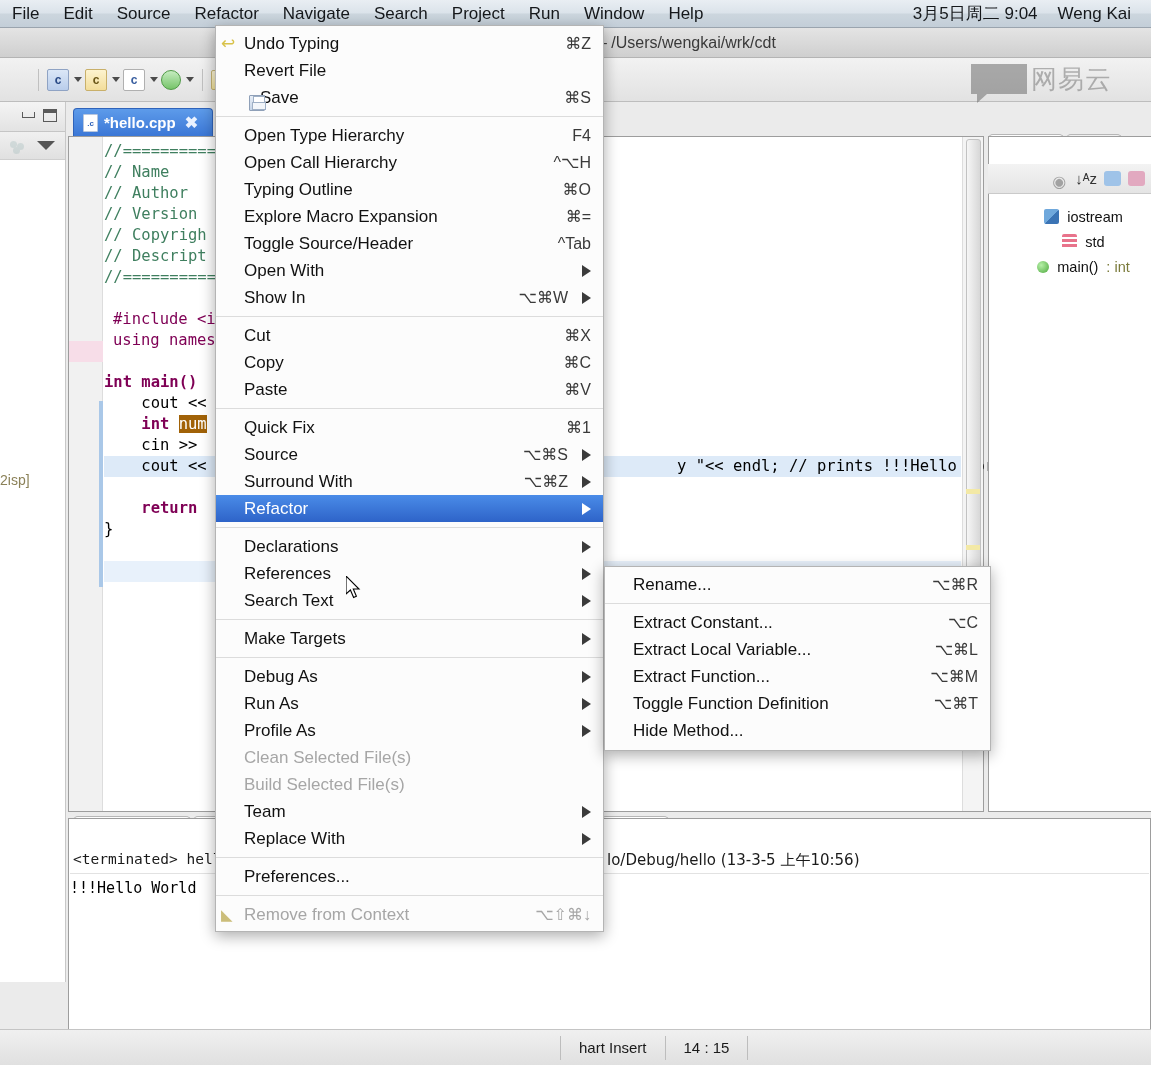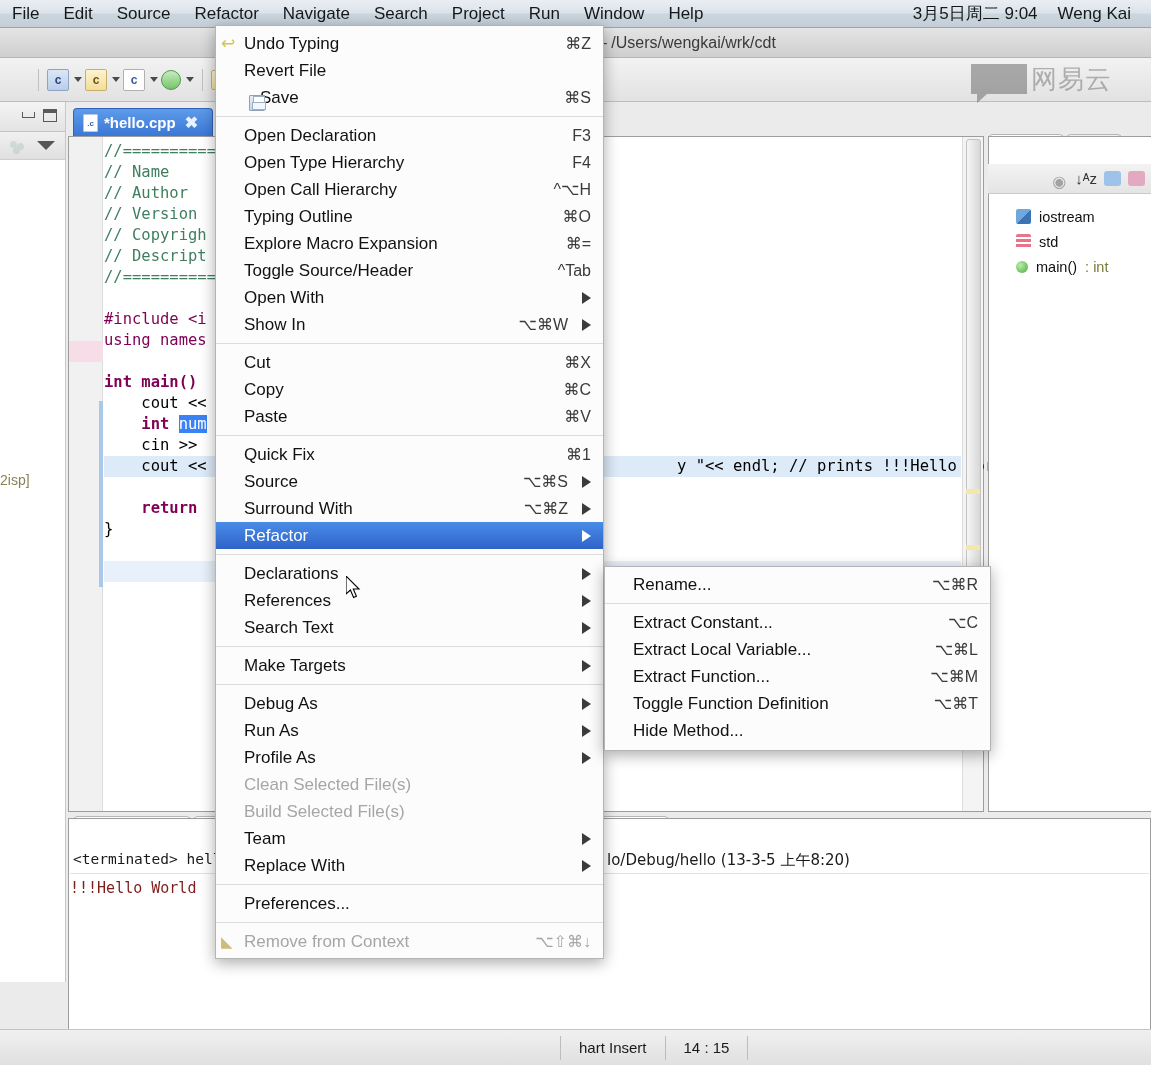--- a/index.html
+++ b/index.html
@@ -113,51 +113,51 @@
   }
   #gutter{position:absolute;left:0;top:0;width:34px;height:100%;background:#f1f1f1;border-right:1px solid #ddd;}
   #gutterMark1{position:absolute;left:0;top:204px;width:34px;height:21px;background:#f7dde8;}
   #codebox{
     position:absolute;left:35px;top:4px;right:22px;bottom:0;
     font-family:"DejaVu Sans Mono",monospace;font-size:15.5px;line-height:21px;
     white-space:pre;color:#000;overflow:hidden;
   }
   .c-cm{color:#3f7f5f;}
   .c-kw{color:#7f0055;font-weight:bold;}
-  .c-pp{color:#7f0055;}
-  .c-sel{background:#3b82f6;color:#fff;}
+  .c-pp{color:#7f0055;padding-left:9px;}
+  .c-sel{background:#a16207;color:#fff;}
   #hlline{position:absolute;left:35px;right:22px;top:319px;height:21px;background:#ddeaf8;}
   #hlline2{position:absolute;left:35px;right:22px;top:424px;height:21px;background:#e8f1fb;}
   #leftbar{position:absolute;left:30px;top:264px;width:4px;height:186px;background:#aac8e8;}
   #edScroll{position:absolute;right:0;top:0;width:21px;height:100%;background:#f4f4f4;border-left:1px solid #ddd;}
   #edScroll .thumb{position:absolute;left:3px;top:2px;width:15px;height:560px;background:linear-gradient(to right,#f6f6f6,#d7d7d7);border:1px solid #c2c2c2;border-radius:3px;}
   .ovmark{position:absolute;right:3px;width:14px;height:5px;background:#f3e9a6;}
 
   
   #outline{position:absolute;left:988px;top:108px;width:163px;height:676px;background:#fff;border:1px solid #9d9d9d;border-right:none;}
   #outTabs{position:absolute;left:988px;top:106px;width:163px;height:30px;}
   .otab{position:absolute;top:0;height:30px;display:flex;align-items:center;gap:5px;padding:0 7px;
         background:linear-gradient(to bottom,#fdfdfd,#ededed);border:1px solid #b6b6b6;border-bottom:none;border-radius:5px 5px 0 0;font-size:14px;color:#222;}
   #outToolbar{position:absolute;left:988px;top:136px;width:163px;height:30px;background:linear-gradient(to bottom,#f3f3f3,#e4e4e4);border-bottom:1px solid #cacaca;display:flex;align-items:center;justify-content:flex-end;gap:7px;padding-right:6px;}
   #outTree{position:absolute;left:988px;top:167px;width:163px;height:100px;padding:9px 0 0 28px;font-size:14.5px;color:#111;}
-  #outTree .row{display:flex;align-items:center;gap:8px;height:25px;}
+  #outTree .row{display:flex;align-items:center;gap:8px;height:25px;justify-content:center;}
   .oi{width:15px;height:15px;display:inline-block;}
   .oi.inc{background:linear-gradient(135deg,#6fa8dc 50%,#3b74b5 50%);border-radius:2px;}
   .oi.ns{background:repeating-linear-gradient(to bottom,#e8738b 0 3px,#fff 3px 5px);border-radius:2px;}
   .oi.fn{width:12px;height:12px;border-radius:50%;background:radial-gradient(circle at 35% 35%,#b6f0a8,#4da83d);}
   .ret{color:#7a7a3a;}
 
   
   #console{position:absolute;left:68px;top:790px;width:1083px;height:240px;background:#fff;border:1px solid #9d9d9d;}
   #conTabs{position:absolute;left:68px;top:788px;width:1083px;height:30px;}
   .ctab{position:absolute;top:0;height:30px;display:flex;align-items:center;gap:6px;padding:0 8px;
         background:linear-gradient(to bottom,#fdfdfd,#ebebeb);border:1px solid #b6b6b6;border-bottom:none;border-radius:5px 5px 0 0;font-size:15px;color:#161616;}
   #conToolbar{position:absolute;right:4px;top:790px;width:310px;height:30px;display:flex;align-items:center;justify-content:flex-end;gap:4px;}
   #conHeader{position:absolute;left:70px;top:820px;width:1079px;height:26px;font-size:14.5px;color:#1a1a1a;padding:3px 0 0 3px;border-bottom:1px solid #e2e2e2;font-family:"DejaVu Sans Mono",monospace;}
-  #conBody{position:absolute;left:70px;top:847px;width:1079px;height:180px;font-family:"DejaVu Sans Mono",monospace;font-size:15px;color:#7f1d1d;padding-top:4px;}
+  #conBody{position:absolute;left:70px;top:847px;width:1079px;height:180px;font-family:"DejaVu Sans Mono",monospace;font-size:15px;color:#000000;padding-top:4px;}
 
   
   #statusbar{position:absolute;left:0;top:1001px;width:1151px;height:36px;background:linear-gradient(to bottom,#f0f0f0,#e0e0e0);border-top:1px solid #c4c4c4;display:flex;align-items:center;font-size:15px;color:#1a1a1a;}
   #statusbar .cell{padding:0 18px;height:26px;display:flex;align-items:center;}
   #statusbar .vsep{width:1px;height:24px;background:#bdbdbd;}
 
   
   #ctxmenu{
     position:absolute;left:215px;top:25px;width:389px;
     background:#fcfcfc;border:1px solid #b4b4b4;
@@ -386,21 +386,21 @@
     <span style="width:21px;height:20px;background:linear-gradient(#eaf2fb,#c5d8ee);border:1px solid #8fa3c4;border-radius:2px;"></span>
     <span class="tsep"></span>
     <span style="width:20px;height:19px;background:linear-gradient(#f4f9ff,#dde9f8);border:1px solid #93a9c6;border-radius:2px;"></span>
     <span style="width:20px;height:19px;background:linear-gradient(#dbe8f8,#b6cdea);border:1px solid #7f99bd;border-radius:2px;"></span>
     <span class="caret"></span>
   </div>
   <div id="console"></div>
   <div id="conHeader">
     <span>&lt;terminated&gt; hell</span>
   </div>
-  <div style="position:absolute;left:607px;top:823px;font-size:15px;color:#1a1a1a;font-family:'DejaVu Sans',sans-serif;">lo/Debug/hello (13-3-5 上午8:20)</div>
+  <div style="position:absolute;left:607px;top:823px;font-size:15px;color:#1a1a1a;font-family:'DejaVu Sans',sans-serif;">lo/Debug/hello (13-3-5 上午10:56)</div>
   <div id="conBody">
     <span>!!!Hello World</span>
   </div>
 
   <div id="statusbar">
     <span style="width:560px;"></span>
     <span class="vsep"></span>
     <span class="cell">hart Insert</span>
     <span class="vsep"></span>
     <span class="cell">14 : 15</span>
@@ -420,24 +420,20 @@
     <span class="lbl">Revert File</span>
   </div>
   <div class="mrow">
     <span class="micon ico-save"></span>
     <span class="lbl">Save</span>
     <span class="acc">⌘S</span>
   </div>
   <div class="msep"></div>
 
   <div class="mrow">
-    <span class="lbl">Open Declaration</span>
-    <span class="acc">F3</span>
-  </div>
-  <div class="mrow">
     <span class="lbl">Open Type Hierarchy</span>
     <span class="acc">F4</span>
   </div>
   <div class="mrow">
     <span class="lbl">Open Call Hierarchy</span>
     <span class="acc">^⌥H</span>
   </div>
   <div class="mrow">
     <span class="lbl">Typing Outline</span>
     <span class="acc">⌘O</span>

